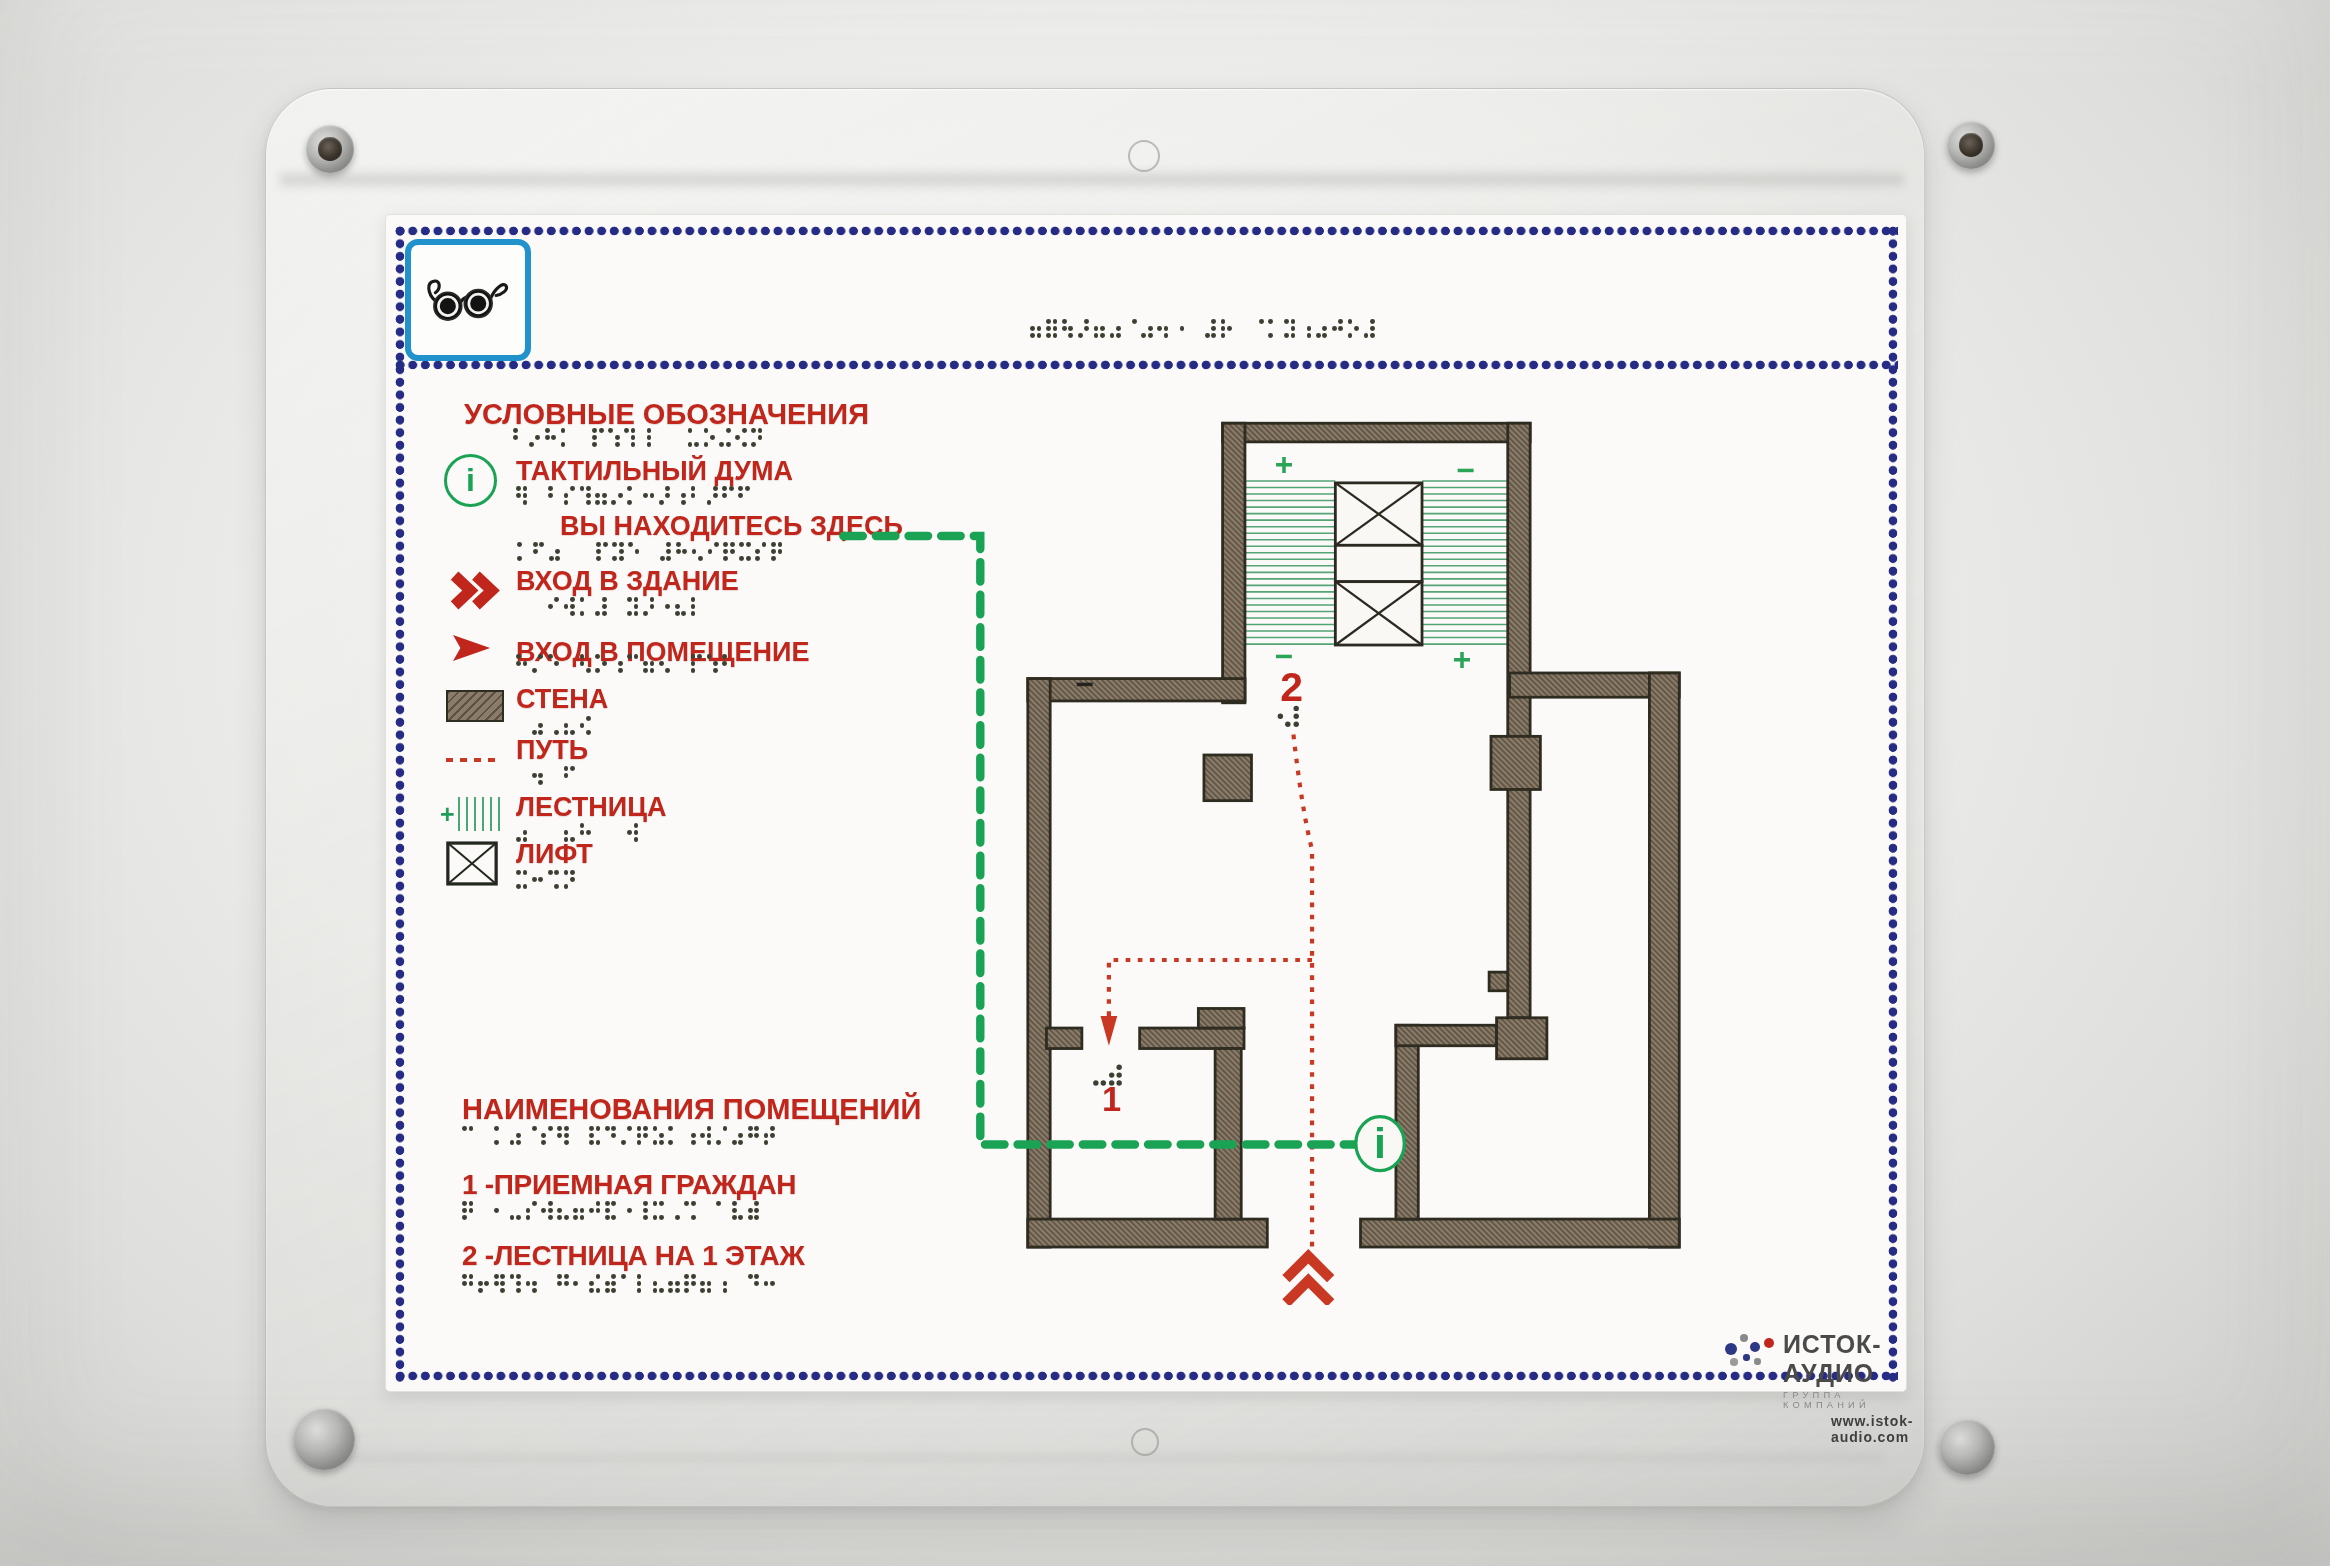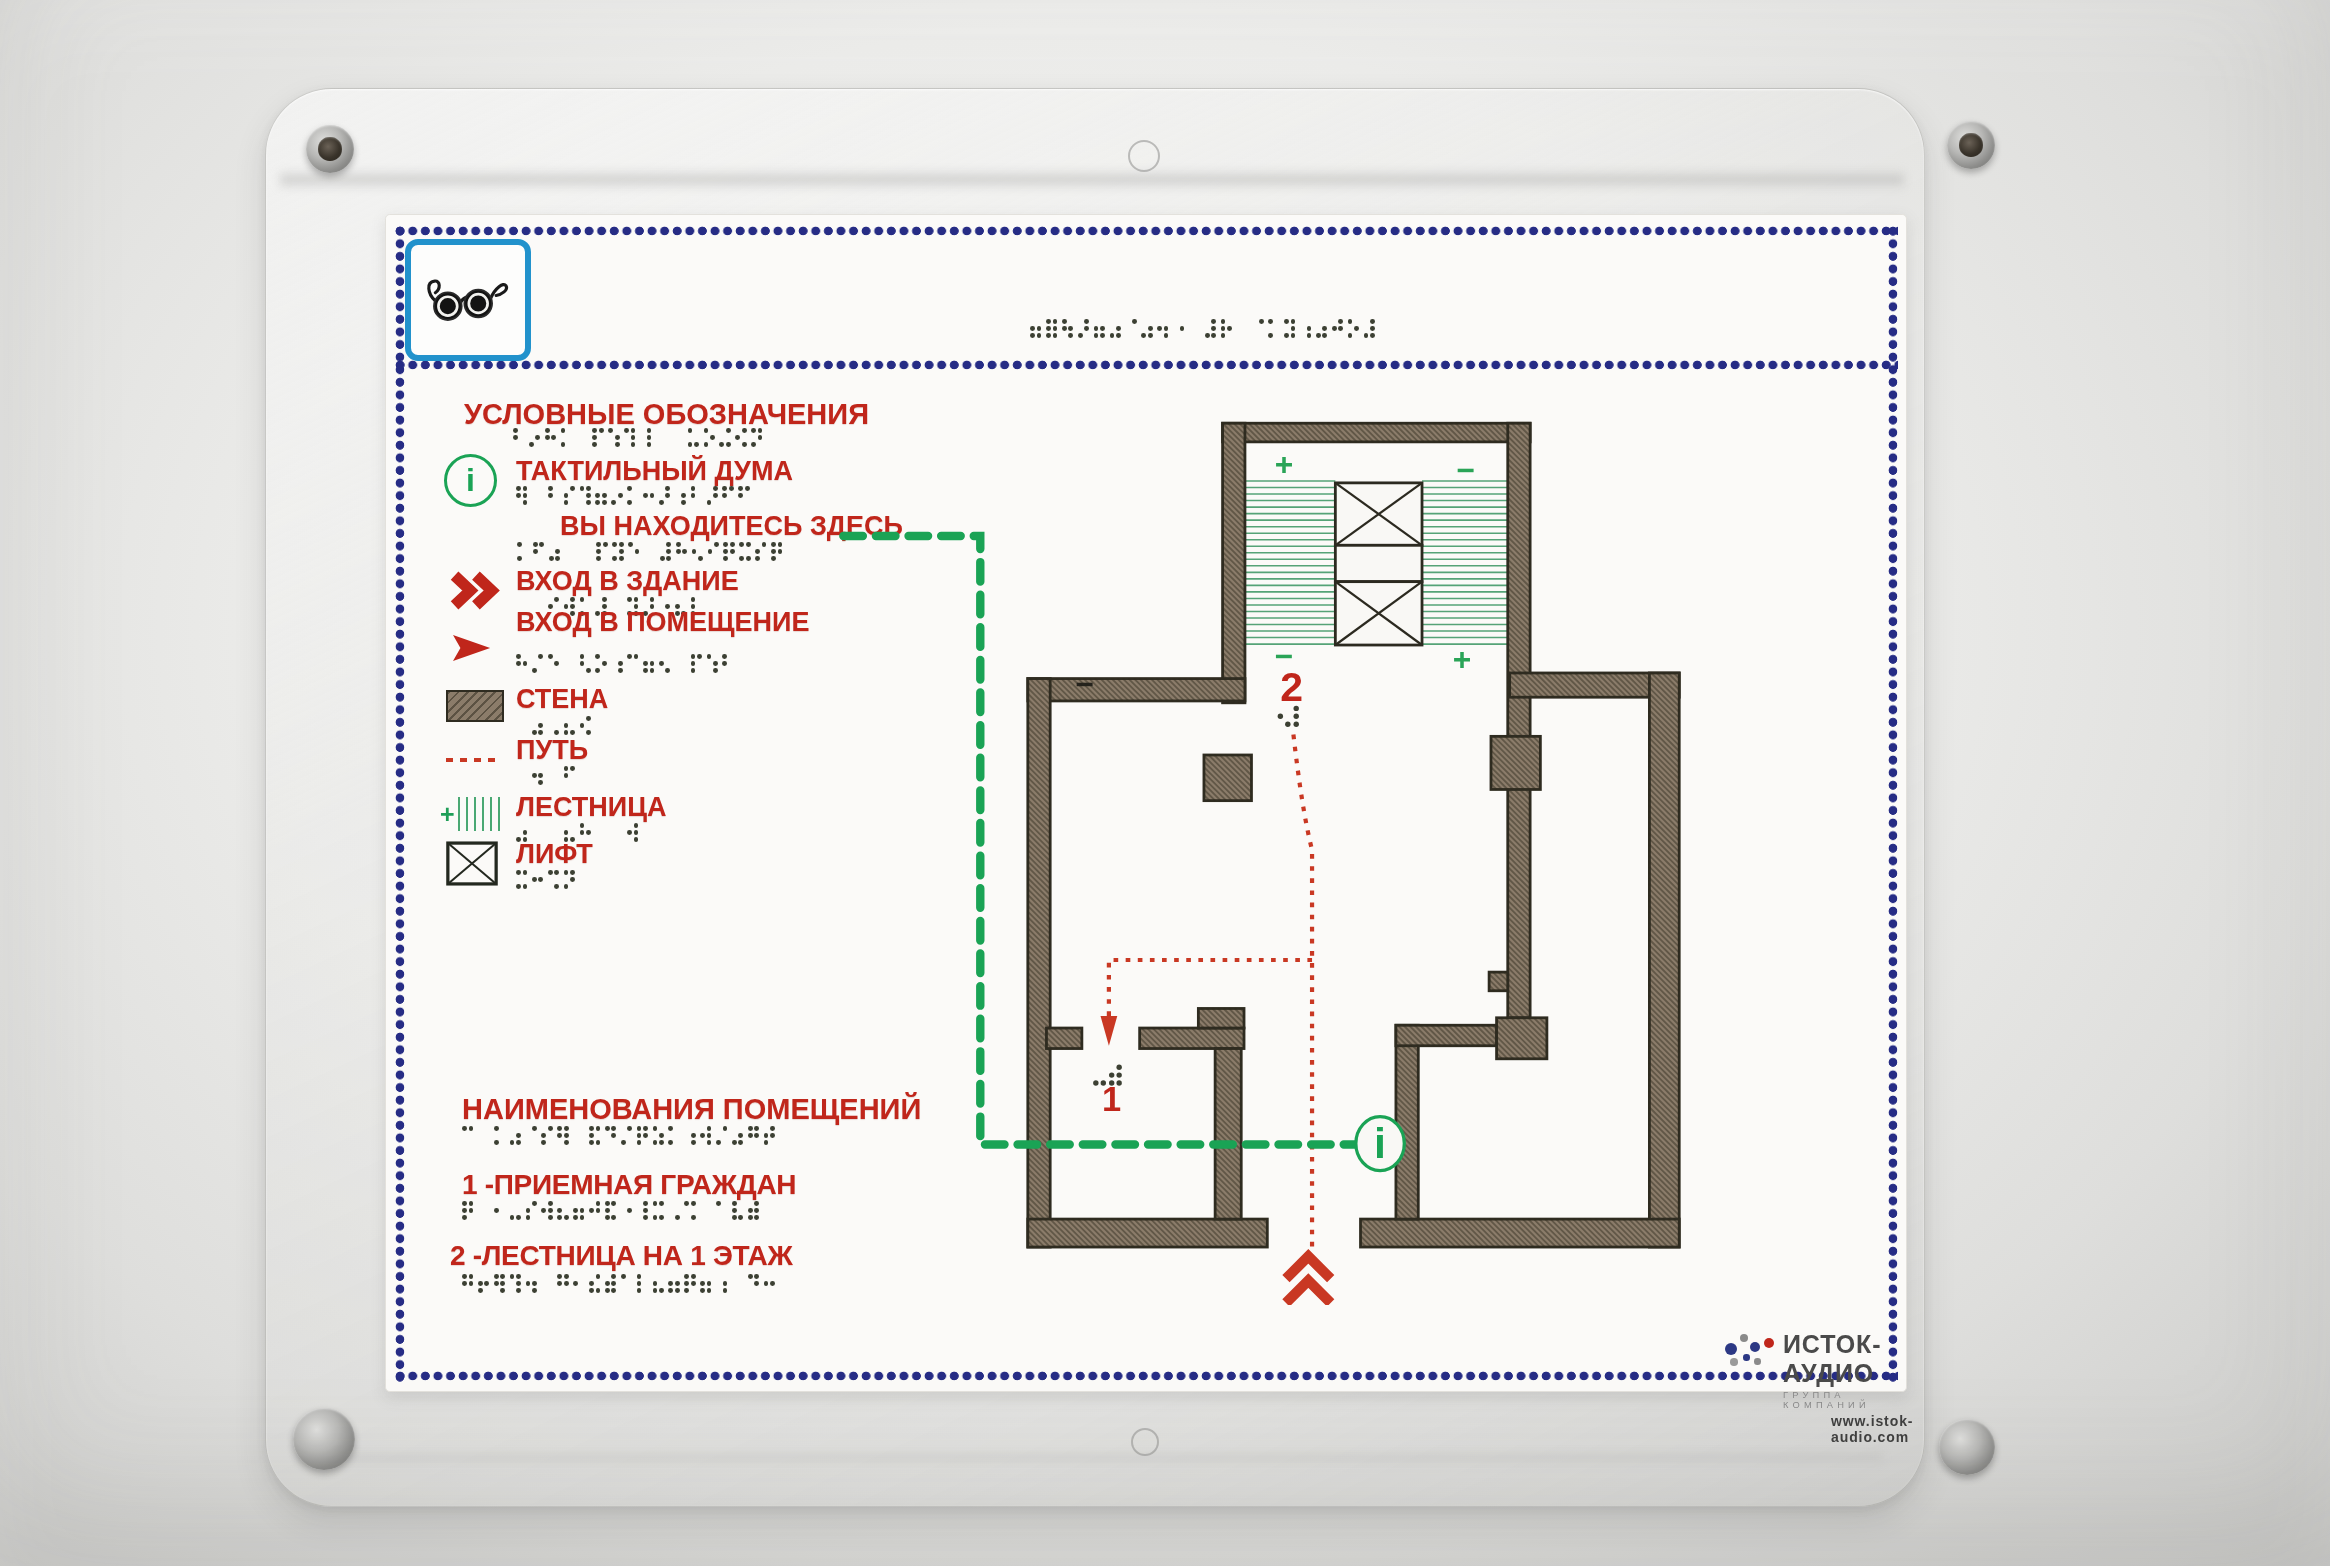--- a/index.html
+++ b/index.html
@@ -111,21 +111,21 @@
       </svg>
     </div>
     <div class="rtext fs29" style="left:130px;top:351px;">ВХОД В ЗДАНИЕ</div>
     <div class="braille" style="left:130px;top:382px;"><span class="bcell"></span><span class="bcell"></span><span class="bcell"><i class="bdot p1"></i><i class="bdot p3"></i></span><span class="bcell"><i class="bdot p1"></i><i class="bdot p3"></i><i class="bdot p4"></i><i class="bdot p5"></i></span><span class="bcell"><i class="bdot p0"></i><i class="bdot p2"></i></span><span class="bcell"><i class="bdot p2"></i><i class="bdot p3"></i><i class="bdot p4"></i><i class="bdot p5"></i></span><span class="bcell"></span><span class="bcell"><i class="bdot p0"></i><i class="bdot p2"></i><i class="bdot p3"></i><i class="bdot p4"></i><i class="bdot p5"></i></span><span class="bcell"><i class="bdot p2"></i><i class="bdot p3"></i><i class="bdot p4"></i></span><span class="bcell"><i class="bdot p4"></i></span><span class="bcell"><i class="bdot p1"></i><i class="bdot p2"></i><i class="bdot p5"></i></span><span class="bcell"><i class="bdot p0"></i><i class="bdot p1"></i><i class="bdot p2"></i></span></div>
 
     <div class="legend-icon" style="left:67px;top:418px;">
       <svg width="39" height="30" viewBox="0 0 42 32">
           <polygon points="0,2 40,16 0,30 8,16" fill="#c0261b"></polygon>
         </svg>
     </div>
-    <div class="rtext fs29" style="left:130px;top:392px;text-align:right;">ВХОД В ПОМЕЩЕНИЕ</div>
+    <div class="rtext fs29" style="left:130px;top:422px;text-align:right;">ВХОД В ПОМЕЩЕНИЕ</div>
     <div class="braille" style="left:130px;top:439px;"><span class="bcell"><i class="bdot p0"></i><i class="bdot p1"></i><i class="bdot p4"></i></span><span class="bcell"><i class="bdot p2"></i><i class="bdot p3"></i></span><span class="bcell"><i class="bdot p0"></i><i class="bdot p4"></i></span><span class="bcell"></span><span class="bcell"><i class="bdot p0"></i><i class="bdot p1"></i><i class="bdot p5"></i></span><span class="bcell"><i class="bdot p0"></i><i class="bdot p2"></i><i class="bdot p4"></i></span><span class="bcell"><i class="bdot p4"></i><i class="bdot p5"></i></span><span class="bcell"><i class="bdot p0"></i><i class="bdot p3"></i></span><span class="bcell"><i class="bdot p1"></i><i class="bdot p2"></i><i class="bdot p4"></i><i class="bdot p5"></i></span><span class="bcell"><i class="bdot p1"></i><i class="bdot p5"></i></span><span class="bcell"></span><span class="bcell"><i class="bdot p0"></i><i class="bdot p1"></i><i class="bdot p2"></i><i class="bdot p3"></i></span><span class="bcell"><i class="bdot p0"></i><i class="bdot p4"></i><i class="bdot p5"></i></span><span class="bcell"><i class="bdot p0"></i><i class="bdot p1"></i></span><span class="bcell"></span></div>
 
     <div class="legend-icon wall-swatch" style="left:60px;top:475px;"></div>
     <div class="rtext fs29" style="left:130px;top:469px;">СТЕНА</div>
     <div class="braille" style="left:130px;top:501px;"><span class="bcell"></span><span class="bcell"><i class="bdot p2"></i><i class="bdot p4"></i><i class="bdot p5"></i></span><span class="bcell"><i class="bdot p5"></i></span><span class="bcell"><i class="bdot p1"></i><i class="bdot p2"></i><i class="bdot p5"></i></span><span class="bcell"><i class="bdot p1"></i><i class="bdot p3"></i><i class="bdot p5"></i></span></div>
 
     <div class="rtext fs29" style="left:130px;top:520px;">ПУТЬ</div>
     <div class="legend-icon dotted-swatch" style="left:60px;top:543px;"></div>
     <div class="braille" style="left:130px;top:551px;"><span class="bcell"></span><span class="bcell"><i class="bdot p1"></i><i class="bdot p4"></i><i class="bdot p5"></i></span><span class="bcell"></span><span class="bcell"><i class="bdot p0"></i><i class="bdot p1"></i><i class="bdot p3"></i></span></div>
 
@@ -143,21 +143,21 @@
         <line x1="54" y1="2" x2="2" y2="46" stroke="#23281f" stroke-width="2.2"></line>
       </svg>
     </div>
     <div class="rtext fs29" style="left:130px;top:624px;">ЛИФТ</div>
     <div class="braille" style="left:130px;top:655px;"><span class="bcell"><i class="bdot p0"></i><i class="bdot p2"></i><i class="bdot p3"></i><i class="bdot p5"></i></span><span class="bcell"><i class="bdot p1"></i><i class="bdot p4"></i></span><span class="bcell"><i class="bdot p0"></i><i class="bdot p3"></i><i class="bdot p5"></i></span><span class="bcell"><i class="bdot p0"></i><i class="bdot p2"></i><i class="bdot p3"></i><i class="bdot p4"></i></span></div>
 
     <div class="rtext fs31" style="left:76px;top:878px;">НАИМЕНОВАНИЯ ПОМЕЩЕНИЙ</div>
     <div class="braille" style="left:76px;top:911px;"><span class="bcell"><i class="bdot p0"></i><i class="bdot p3"></i></span><span class="bcell"></span><span class="bcell"><i class="bdot p0"></i><i class="bdot p2"></i></span><span class="bcell"><i class="bdot p2"></i><i class="bdot p4"></i><i class="bdot p5"></i></span><span class="bcell"><i class="bdot p3"></i></span><span class="bcell"><i class="bdot p1"></i><i class="bdot p2"></i><i class="bdot p3"></i></span><span class="bcell"><i class="bdot p0"></i><i class="bdot p1"></i><i class="bdot p3"></i><i class="bdot p4"></i><i class="bdot p5"></i></span><span class="bcell"></span><span class="bcell"><i class="bdot p0"></i><i class="bdot p1"></i><i class="bdot p2"></i><i class="bdot p3"></i><i class="bdot p5"></i></span><span class="bcell"><i class="bdot p0"></i><i class="bdot p3"></i><i class="bdot p4"></i></span><span class="bcell"><i class="bdot p2"></i><i class="bdot p3"></i></span><span class="bcell"><i class="bdot p0"></i><i class="bdot p1"></i><i class="bdot p2"></i><i class="bdot p3"></i><i class="bdot p4"></i></span><span class="bcell"><i class="bdot p0"></i><i class="bdot p2"></i><i class="bdot p4"></i><i class="bdot p5"></i></span><span class="bcell"><i class="bdot p0"></i><i class="bdot p2"></i></span><span class="bcell"><i class="bdot p4"></i><i class="bdot p5"></i></span><span class="bcell"><i class="bdot p1"></i><i class="bdot p3"></i><i class="bdot p4"></i><i class="bdot p5"></i></span><span class="bcell"><i class="bdot p2"></i><i class="bdot p3"></i></span><span class="bcell"><i class="bdot p2"></i><i class="bdot p4"></i><i class="bdot p5"></i></span><span class="bcell"><i class="bdot p0"></i><i class="bdot p1"></i><i class="bdot p3"></i><i class="bdot p4"></i></span><span class="bcell"><i class="bdot p1"></i><i class="bdot p2"></i><i class="bdot p3"></i><i class="bdot p4"></i></span><span class="bcell"></span></div>
     <div class="rtext fs30" style="left:76px;top:954px;">1 -ПРИЕМНАЯ ГРАЖДАН</div>
     <div class="braille" style="left:76px;top:986px;"><span class="bcell"><i class="bdot p0"></i><i class="bdot p1"></i><i class="bdot p2"></i><i class="bdot p3"></i><i class="bdot p4"></i></span><span class="bcell"></span><span class="bcell"><i class="bdot p1"></i></span><span class="bcell"><i class="bdot p2"></i><i class="bdot p5"></i></span><span class="bcell"><i class="bdot p1"></i><i class="bdot p2"></i><i class="bdot p3"></i></span><span class="bcell"><i class="bdot p1"></i><i class="bdot p3"></i><i class="bdot p4"></i><i class="bdot p5"></i></span><span class="bcell"><i class="bdot p1"></i><i class="bdot p2"></i><i class="bdot p5"></i></span><span class="bcell"><i class="bdot p1"></i><i class="bdot p2"></i><i class="bdot p4"></i><i class="bdot p5"></i></span><span class="bcell"><i class="bdot p1"></i><i class="bdot p3"></i><i class="bdot p4"></i></span><span class="bcell"><i class="bdot p0"></i><i class="bdot p1"></i><i class="bdot p2"></i><i class="bdot p3"></i><i class="bdot p5"></i></span><span class="bcell"><i class="bdot p4"></i></span><span class="bcell"><i class="bdot p3"></i><i class="bdot p4"></i><i class="bdot p5"></i></span><span class="bcell"><i class="bdot p0"></i><i class="bdot p2"></i><i class="bdot p3"></i><i class="bdot p5"></i></span><span class="bcell"><i class="bdot p5"></i></span><span class="bcell"><i class="bdot p0"></i><i class="bdot p3"></i><i class="bdot p5"></i></span><span class="bcell"></span><span class="bcell"><i class="bdot p0"></i></span><span class="bcell"><i class="bdot p0"></i><i class="bdot p1"></i><i class="bdot p2"></i><i class="bdot p5"></i></span><span class="bcell"><i class="bdot p1"></i><i class="bdot p2"></i><i class="bdot p3"></i><i class="bdot p4"></i><i class="bdot p5"></i></span></div>
-    <div class="rtext fs30" style="left:64px;top:1025px;">2 -ЛЕСТНИЦА НА 1 ЭТАЖ</div>
+    <div class="rtext fs30" style="left:76px;top:1025px;">2 -ЛЕСТНИЦА НА 1 ЭТАЖ</div>
     <div class="braille" style="left:76px;top:1059px;"><span class="bcell"><i class="bdot p0"></i><i class="bdot p1"></i><i class="bdot p3"></i><i class="bdot p4"></i></span><span class="bcell"><i class="bdot p1"></i><i class="bdot p2"></i><i class="bdot p4"></i></span><span class="bcell"><i class="bdot p0"></i><i class="bdot p1"></i><i class="bdot p3"></i><i class="bdot p4"></i><i class="bdot p5"></i></span><span class="bcell"><i class="bdot p0"></i><i class="bdot p3"></i><i class="bdot p4"></i><i class="bdot p5"></i></span><span class="bcell"><i class="bdot p1"></i><i class="bdot p4"></i><i class="bdot p5"></i></span><span class="bcell"></span><span class="bcell"><i class="bdot p0"></i><i class="bdot p1"></i><i class="bdot p3"></i><i class="bdot p4"></i></span><span class="bcell"><i class="bdot p1"></i></span><span class="bcell"><i class="bdot p1"></i><i class="bdot p2"></i><i class="bdot p3"></i><i class="bdot p5"></i></span><span class="bcell"><i class="bdot p1"></i><i class="bdot p2"></i><i class="bdot p3"></i><i class="bdot p4"></i><i class="bdot p5"></i></span><span class="bcell"><i class="bdot p0"></i></span><span class="bcell"><i class="bdot p0"></i><i class="bdot p1"></i><i class="bdot p2"></i></span><span class="bcell"><i class="bdot p1"></i><i class="bdot p2"></i><i class="bdot p5"></i></span><span class="bcell"><i class="bdot p1"></i><i class="bdot p2"></i><i class="bdot p4"></i><i class="bdot p5"></i></span><span class="bcell"><i class="bdot p0"></i><i class="bdot p1"></i><i class="bdot p2"></i><i class="bdot p3"></i><i class="bdot p4"></i></span><span class="bcell"><i class="bdot p1"></i><i class="bdot p2"></i><i class="bdot p4"></i><i class="bdot p5"></i></span><span class="bcell"><i class="bdot p4"></i><i class="bdot p5"></i></span><span class="bcell"></span><span class="bcell"><i class="bdot p0"></i><i class="bdot p3"></i><i class="bdot p4"></i></span><span class="bcell"><i class="bdot p1"></i><i class="bdot p4"></i></span></div>
 
     <div class="brand-dots">
       <i style="left:5.6px;top:13px;width:12px;height:12px;background:#2c3884;"></i>
       <i style="left:20.5px;top:3.7px;width:8.4px;height:8.4px;background:#8a8a8a;"></i>
       <i style="left:31px;top:12px;width:10.3px;height:10.3px;background:#2c3884;"></i>
       <i style="left:45px;top:7.5px;width:10.3px;height:10.3px;background:#c0261b;"></i>
       <i style="left:11.2px;top:28px;width:7.5px;height:7.5px;background:#9a9a9a;"></i>
       <i style="left:24px;top:24px;width:6.5px;height:6.5px;background:#2c3884;"></i>
       <i style="left:35px;top:28px;width:6.5px;height:6.5px;background:#8a8a8a;"></i>

